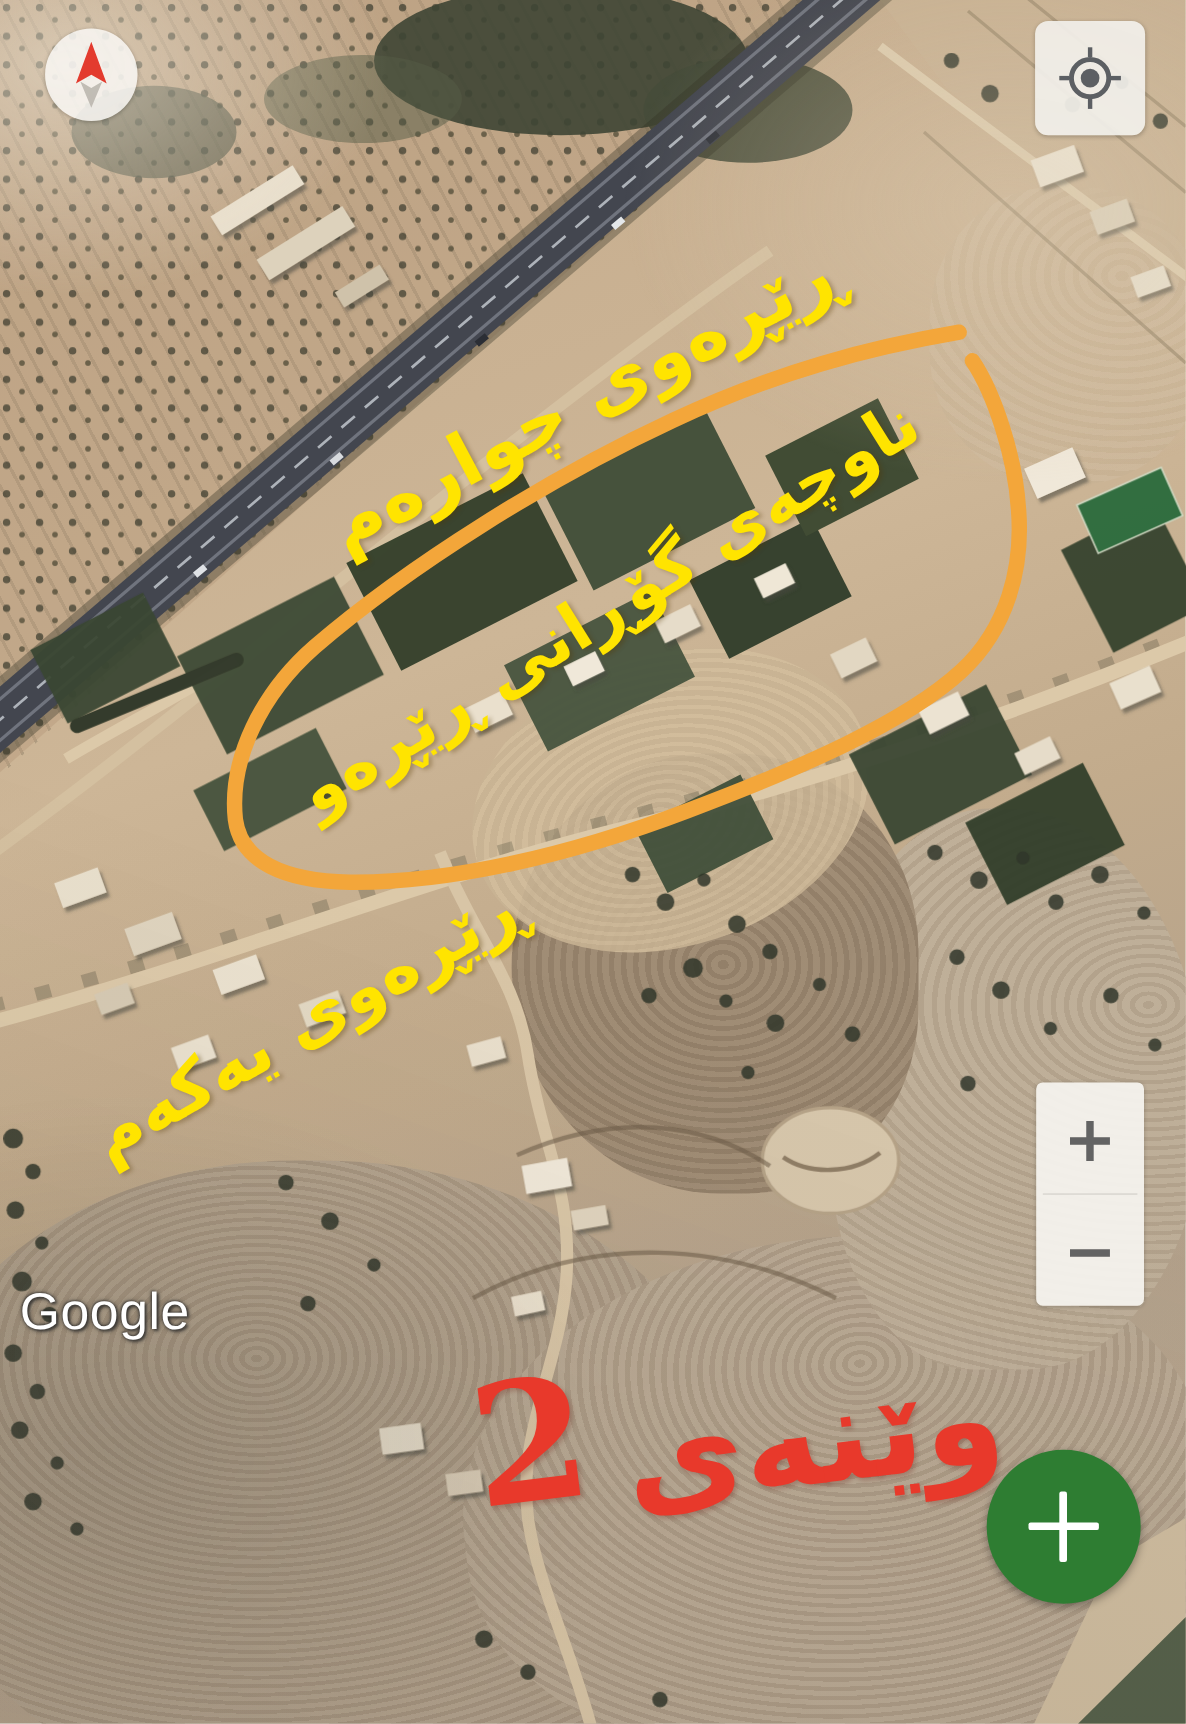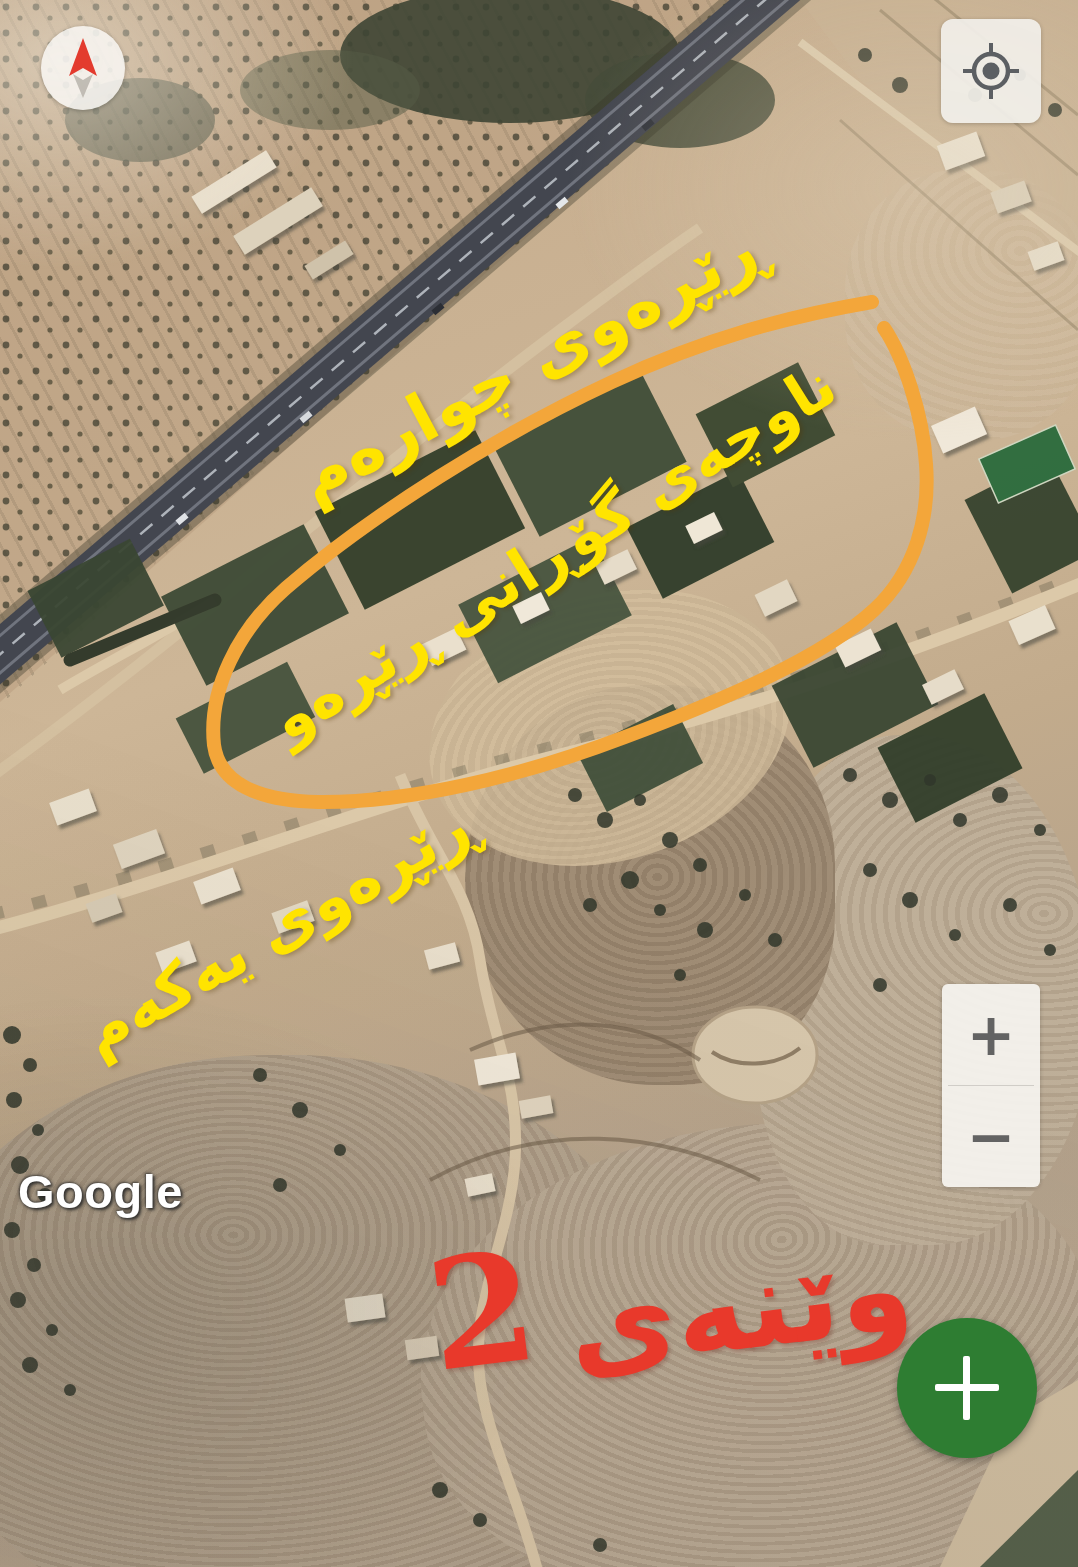--- a/index.html
+++ b/index.html
@@ -44,21 +44,21 @@
   #redlbl{position:absolute;left:672px;top:1316px;transform:translate(-50%,-50%) rotate(-7deg);
       direction:rtl;display:flex;align-items:center;gap:30px;color:var(--red);
       font-size:118px;font-weight:bold;white-space:nowrap;line-height:1;
       text-shadow:2px 3px 4px rgba(100,20,10,.25);}
   #rednum{font-family:"DejaVu Serif",serif;font-weight:700;font-size:152px;
       display:inline-block;transform:translateY(-28px);}
   .loopPath{stroke:var(--orange);}
 
   
   #glogo{position:absolute;left:18px;top:1164px;font-family:"Liberation Sans",sans-serif;
-      font-size:47px;font-weight:700;color:#fff;letter-spacing:.5px;
+      font-size:47px;font-weight:400;color:#fff;letter-spacing:.5px;
       text-shadow:2px 2px 3px rgba(40,40,40,.85),-1px -1px 2px rgba(40,40,40,.55),0 0 5px rgba(40,40,40,.5);}
   #compass{position:absolute;left:41px;top:26px;width:84px;height:84px;border-radius:50%;
       background:rgba(250,249,246,.82);box-shadow:0 1px 4px rgba(0,0,0,.28);}
   #locbtn{position:absolute;left:941px;top:19px;width:100px;height:104px;border-radius:12px;
       background:rgba(241,239,233,.93);box-shadow:0 1px 4px rgba(0,0,0,.22);
       display:flex;align-items:center;justify-content:center;}
   #zoomctl{position:absolute;left:942px;top:984px;width:98px;height:203px;border-radius:6px;
       background:rgba(246,244,240,.92);box-shadow:0 1px 4px rgba(0,0,0,.22);
       display:flex;flex-direction:column;}
   .zbtn{flex:1;display:flex;align-items:center;justify-content:center;

